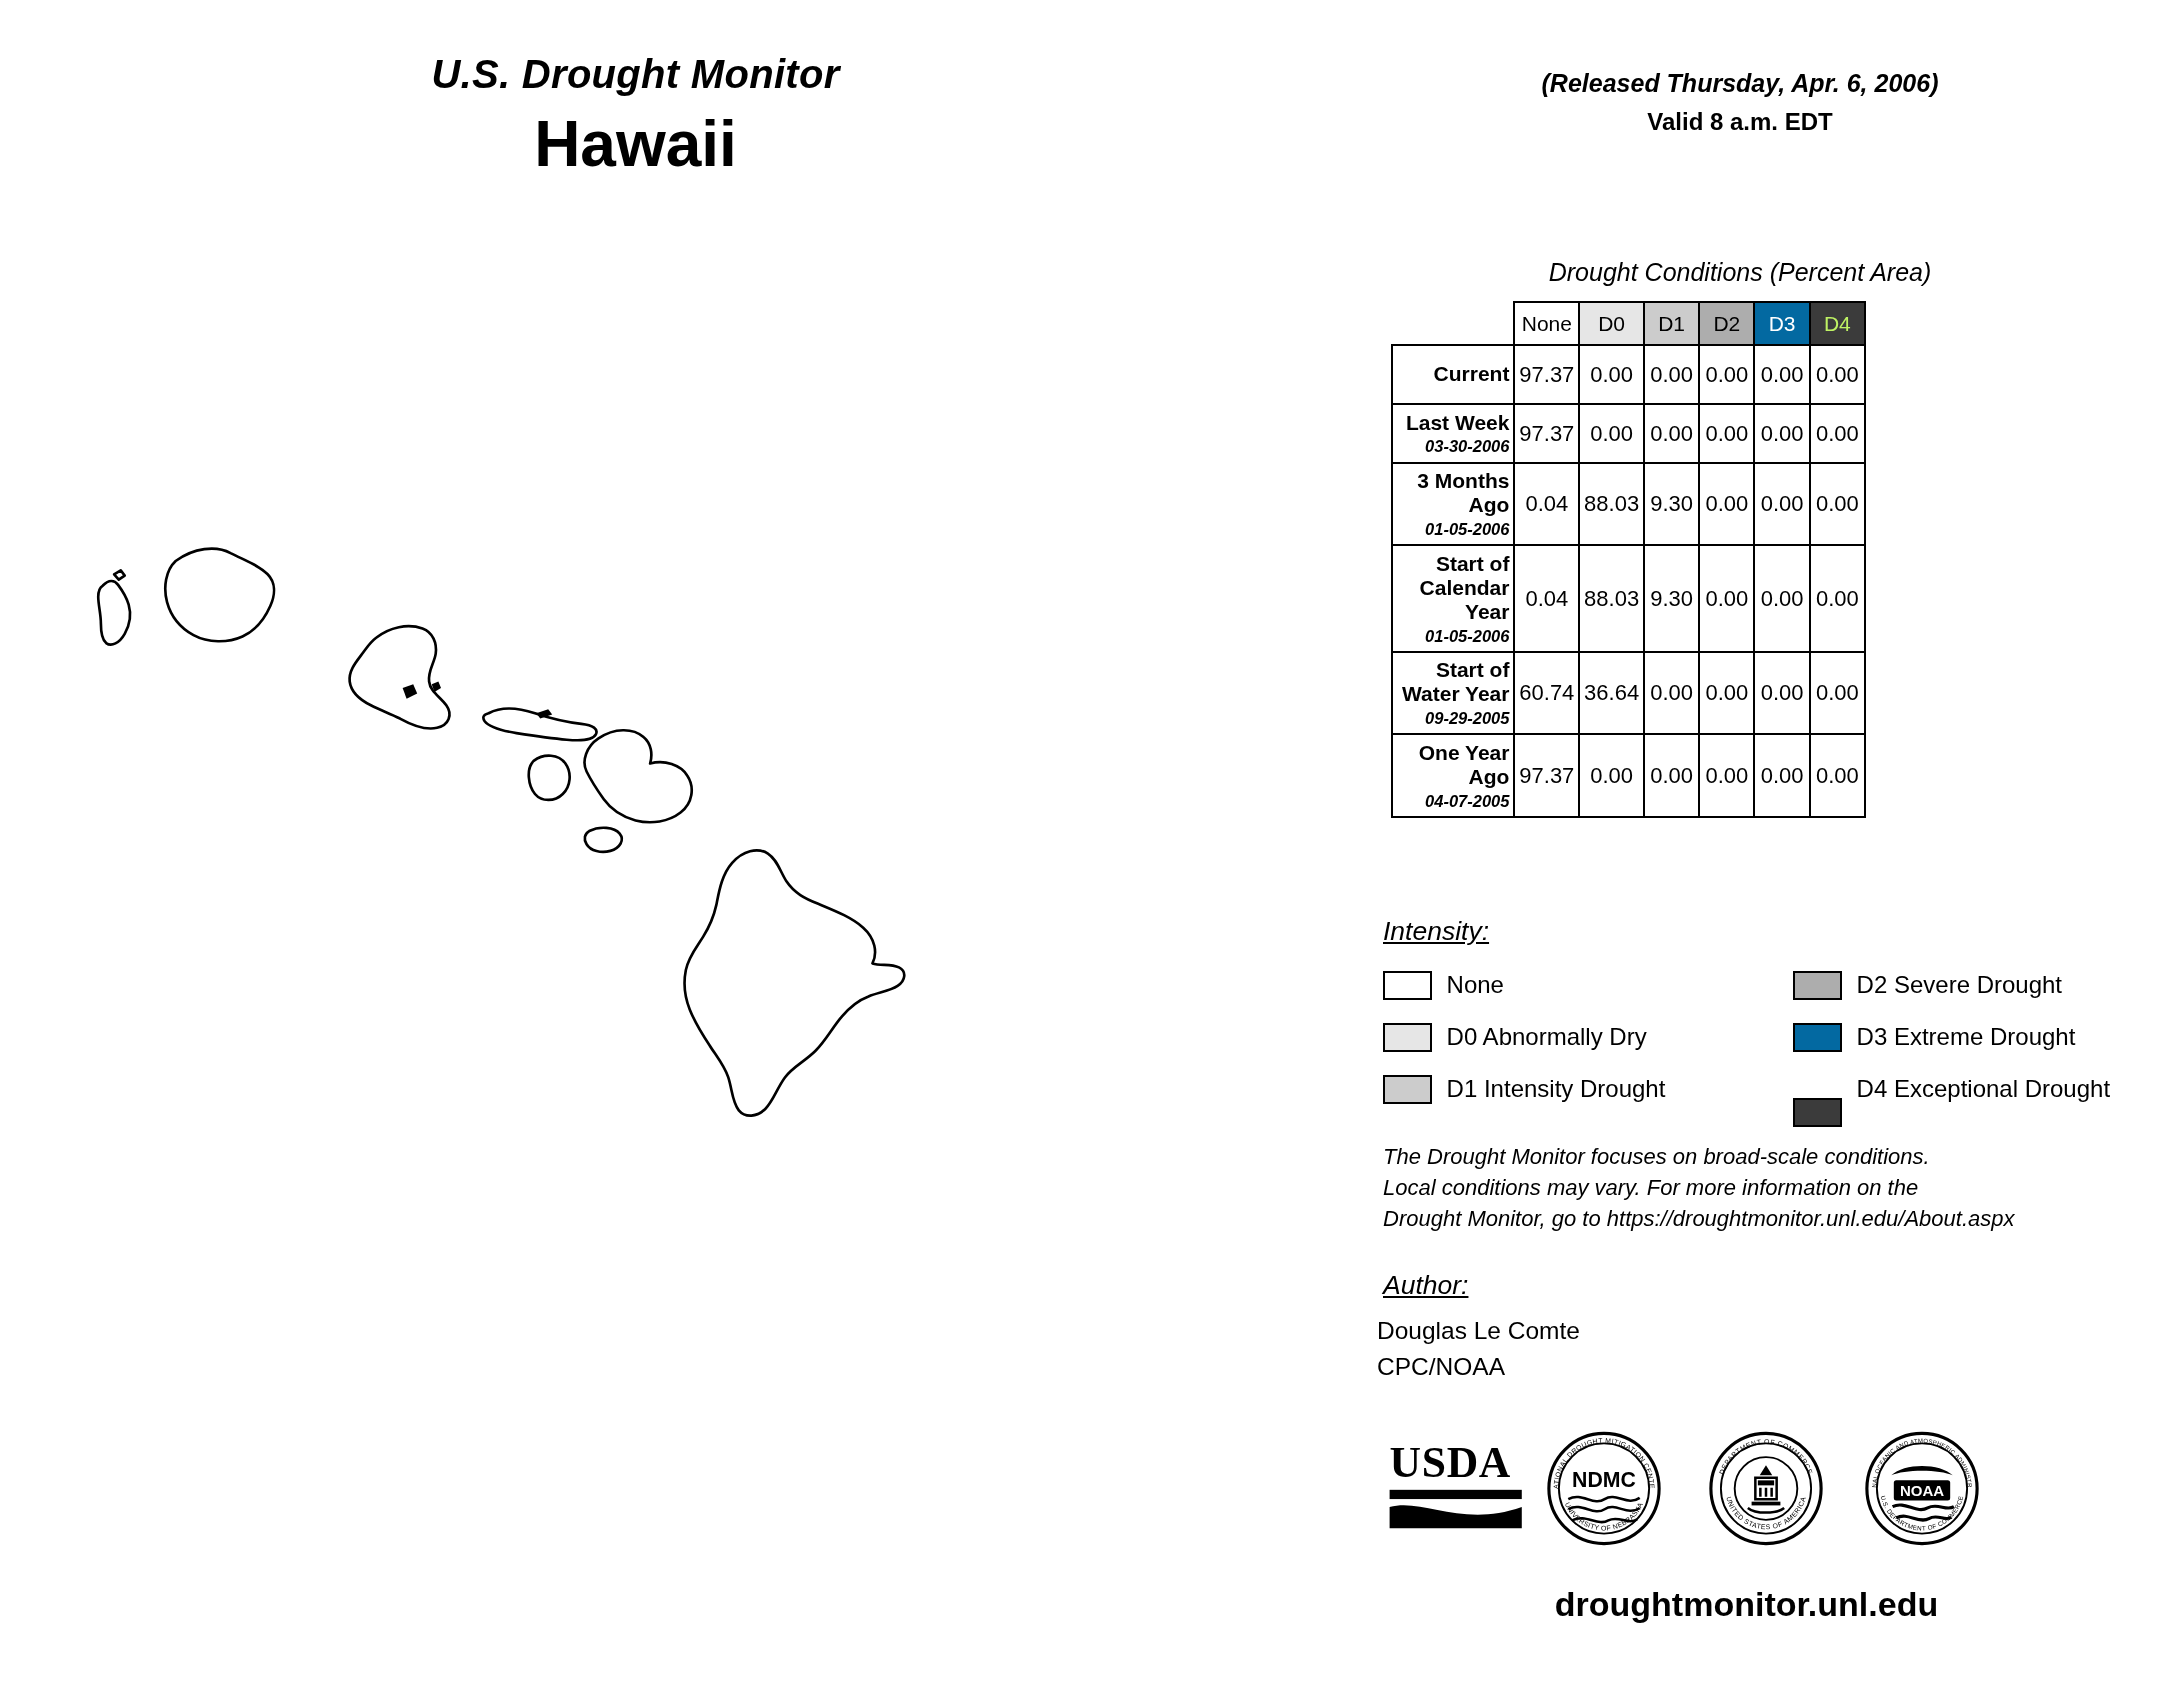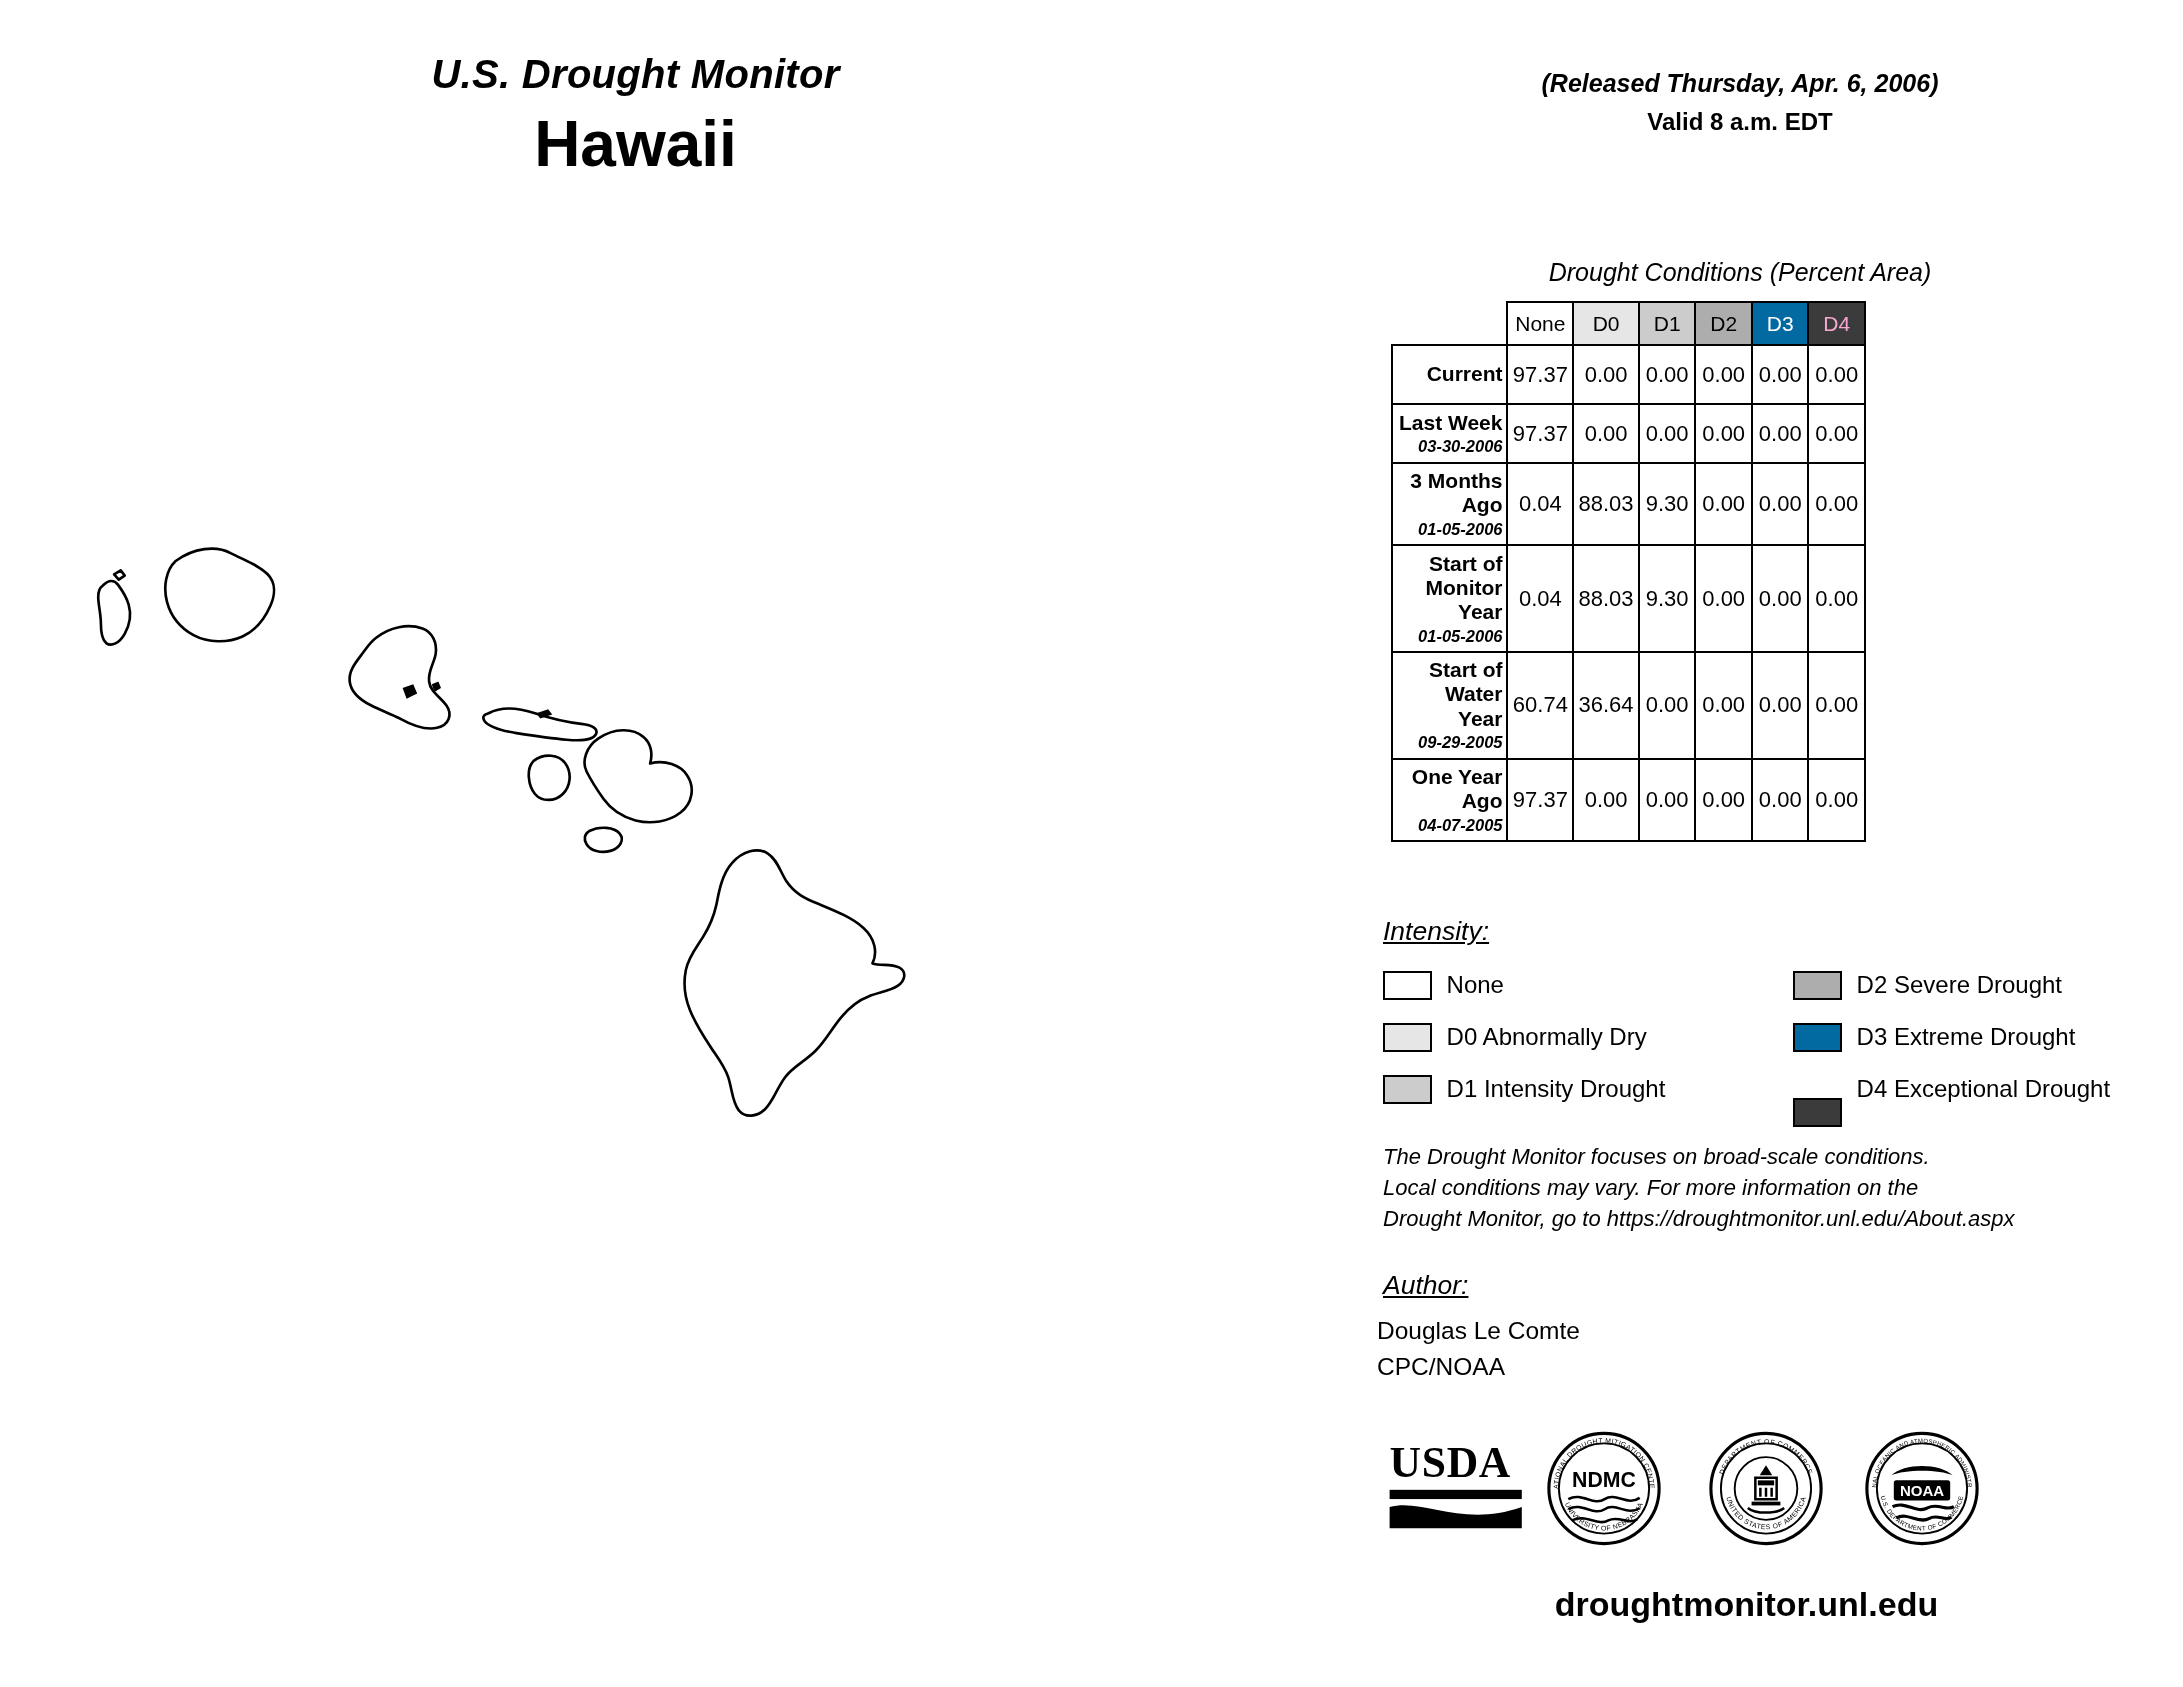--- a/index.html
+++ b/index.html
@@ -119,21 +119,21 @@
   #stats-table td.val {
     width: 90px;
     height: 57px;
     font-size: 22px;
   }
   .sw-none { background:#ffffff; }
   .sw-d0 { background:#e6e6e6; }
   .sw-d1 { background:#cccccc; }
   .sw-d2 { background:#adadad; }
   .sw-d3 { background:#0369a1; color:#ffffff; }
-  .sw-d4 { background:#3b3b3b; color:#f9a8d4;margin-top:47px; }
+  .sw-d4 { background:#3b3b3b; color:#bef264;margin-top:47px; }
 
   
   #intensity-heading {
     position: absolute;
     left: 1383px;
     top: 916px;
     font-size: 26.5px;
     font-style: italic;
     font-weight: normal;
     text-decoration: underline;
@@ -293,21 +293,21 @@
         <td class="val">0.04</td>
         <td class="val">88.03</td>
         <td class="val">9.30</td>
         <td class="val">0.00</td>
         <td class="val">0.00</td>
         <td class="val">0.00</td>
       </tr>
       <tr>
         <td class="rowlabel">
           <span>Start of</span><br>
-          <span>Monitor Year</span>
+          <span>Calendar Year</span>
           <span class="sub">01-05-2006</span>
         </td>
         <td class="val">0.04</td>
         <td class="val">88.03</td>
         <td class="val">9.30</td>
         <td class="val">0.00</td>
         <td class="val">0.00</td>
         <td class="val">0.00</td>
       </tr>
       <tr>

